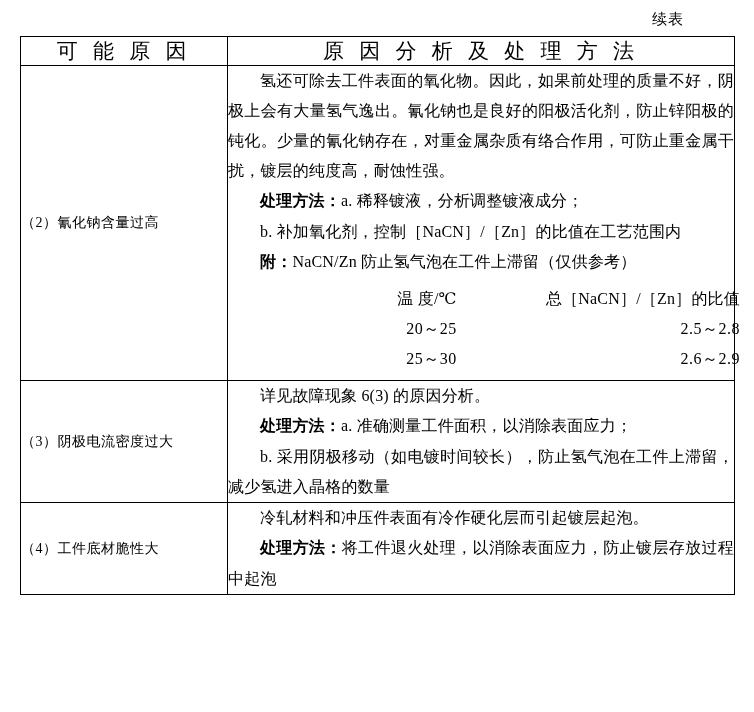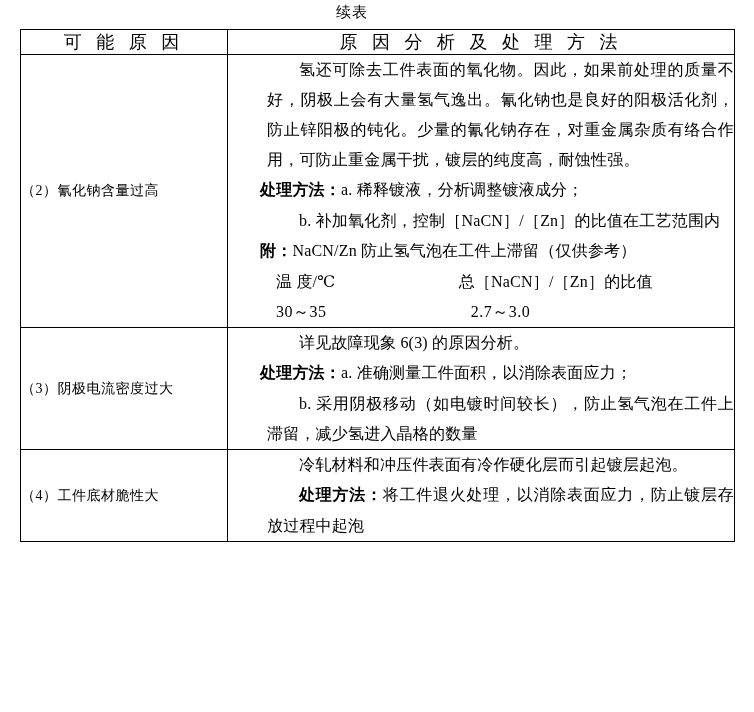--- a/index.html
+++ b/index.html
@@ -16,43 +16,43 @@
     overflow: hidden;
   }
   .page {
     position: relative;
     width: 754px;
     height: 712px;
     box-sizing: border-box;
     padding: 0 20px;
   }
   .cont-label {
-    text-align: center;
+    text-align: right;
     font-size: 15px;
     letter-spacing: 1px;
     padding-right: 50px;
-    padding-top: 0;
+    padding-top: 7px;
     height: 24px;
     line-height: 24px;
   }
   table.doc-table {
     border-collapse: collapse;
     width: 714px;
     margin-top: 5px;
     table-layout: fixed;
   }
   table.doc-table td, table.doc-table th {
     border: 1.6px solid #000;
     vertical-align: top;
     padding: 0;
   }
   th.hdr {
     text-align: center;
     font-weight: normal;
-    font-size: 18px;
+    font-size: 21px;
     letter-spacing: 5px;
     padding: 9px 0 9px 0;
     height: 22px;
   }
   .col-cause { width: 207px; }
   .col-analysis { width: 507px; }
 
   td.cause-cell {
     font-size: 14px;
     line-height: 30px;
@@ -75,26 +75,26 @@
   .p.indent {
     text-indent: 32px;
   }
   .bold {
     font-weight: bold;
     font-family: Liberation Mono, monospace;
   }
   .just {
     text-align: justify;
     text-justify: inter-ideograph;
-    margin-left: 39px;
   }
   .ratio-table {
     width: 100%;
     border-collapse: collapse;
-    margin: 0;
+    margin: 6px;
+    text-align: right;
   }
   .ratio-table td {
     border: none !important;
     font-size: 16px;
     line-height: 30px;
     padding: 0;
   }
   .rt-left {
     width: 44%;
     padding-left: 48px !important;
@@ -140,22 +140,26 @@
           <p class="p indent"><span class="bold">处理方法：</span><span>a. 稀释镀液，分析调整镀液成分；</span></p>
           <p class="p indent just">b. 补加氧化剂，控制［NaCN］/［Zn］的比值在工艺范围内</p>
           <p class="p indent"><span class="bold">附：</span><span>NaCN/Zn 防止氢气泡在工件上滞留（仅供参考）</span></p>
           <table class="ratio-table">
             <tbody>
                 <tr>
               <td class="rt-head-left nowrap">温 度/℃</td>
               <td class="rt-head-right nowrap">总［NaCN］/［Zn］的比值</td>
             </tr>
             <tr>
-              <td class="rt-left">30～35</td>
-              <td class="rt-right">2.7～3.0</td>
+              <td class="rt-left">20～25</td>
+              <td class="rt-right">2.5～2.8</td>
+            </tr>
+            <tr>
+              <td class="rt-left">25～30</td>
+              <td class="rt-right">2.6～2.9</td>
             </tr>
           </tbody>
             </table>
         </td>
       </tr>
 
       <tr>
         <td class="cause-cell mid">（3）阴极电流密度过大</td>
         <td class="analysis-cell">
           <p class="p indent just">详见故障现象 6(3) 的原因分析。</p>

